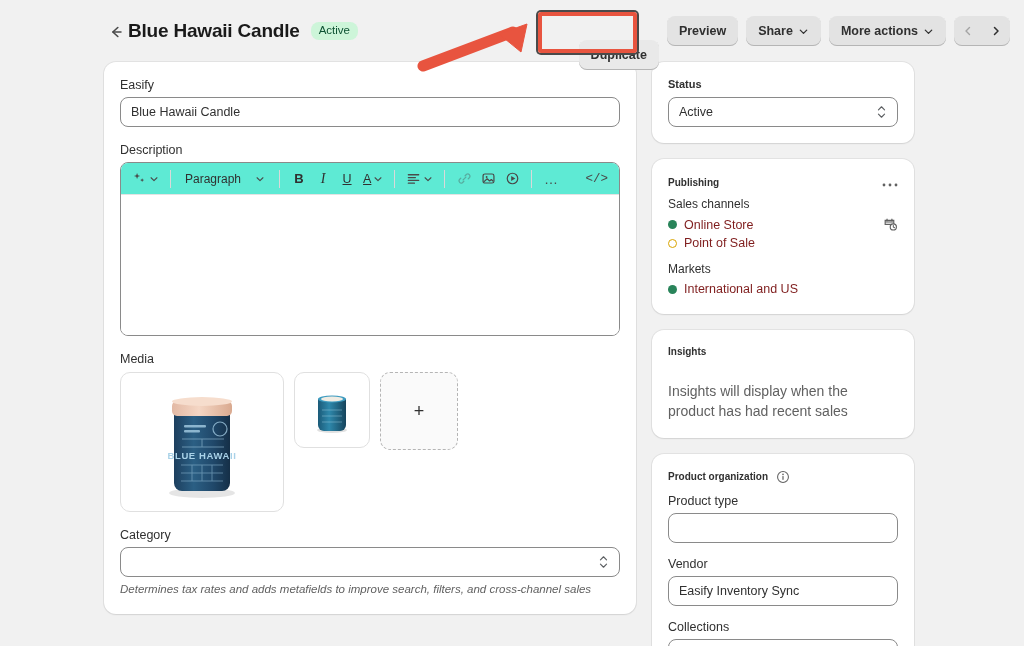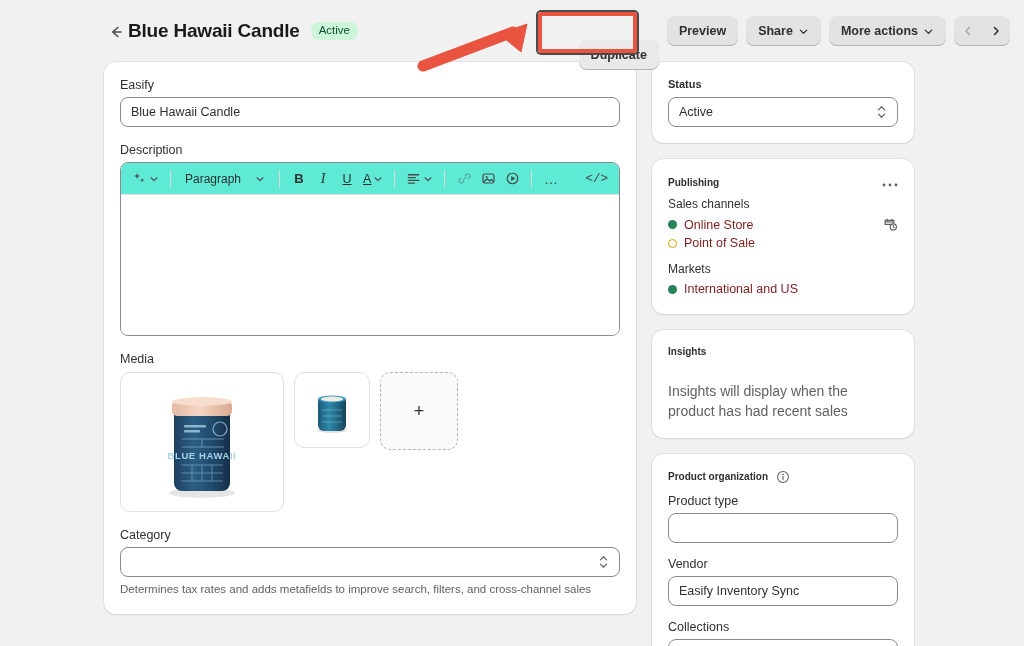--- a/index.html
+++ b/index.html
@@ -77,21 +77,21 @@
     border: 1px solid #8a8a8a; background: #fff;
     font-family: inherit; font-size: 12.5px; color: #303030;
     padding: 0 10px; display: flex; align-items: center;
   }
   .select {
     width: 100%; height: 30px; border-radius: 8px;
     border: 1px solid #8a8a8a; background: #fff;
     font-family: inherit; font-size: 12.5px; color: #303030;
     padding: 0 10px; display: flex; align-items: center; justify-content: space-between;
   }
-  .help-text { font-size: 11.5px; color: #616161; margin-top: 5px; line-height: 1.35; }
+  .help-text { font-size: 11.5px; color: #616161; margin-top: 5px; line-height: 1.35; font-style: italic; }
 
   
   .editor {
     border: 1px solid #8a8a8a; border-radius: 8px; overflow: hidden; background: #fff;
   }
   .editor-toolbar {
     display: flex; align-items: center; height: 32px;
     background: #5eead4; border-bottom: 1px solid #e3e3e3;
     padding: 0 8px; gap: 2px;
   }

